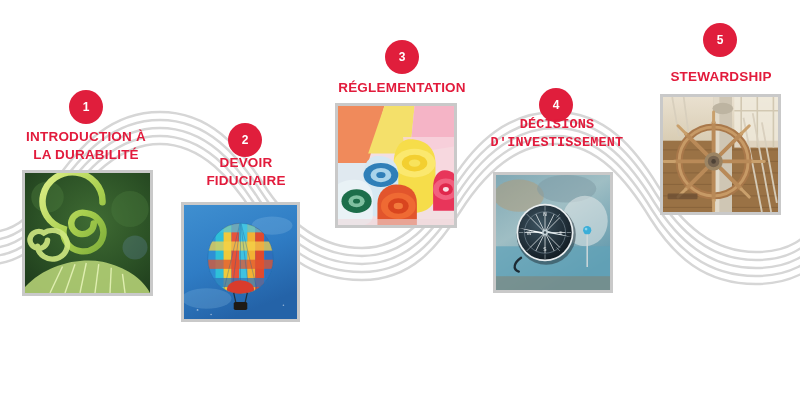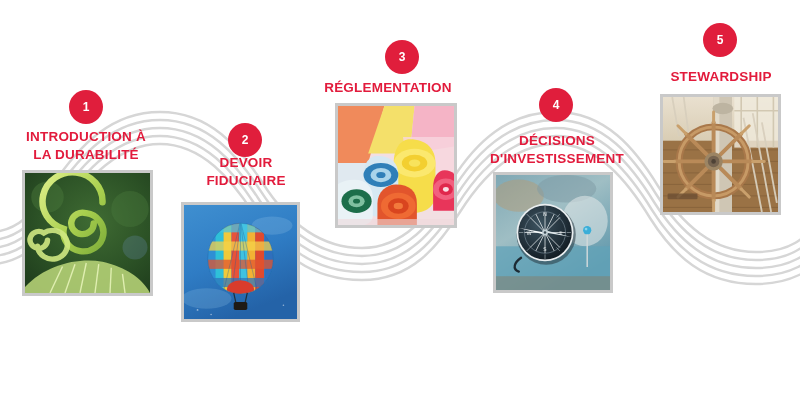--- a/index.html
+++ b/index.html
@@ -170,21 +170,21 @@
           <circle cx="12" cy="92" r="0.8"></circle>
             <circle cx="24" cy="96" r="0.7"></circle>
             <circle cx="88" cy="88" r="0.7"></circle>
         </g>
       </svg>
     </div>
   </div>
 
   <div class="step">
     <div class="badge" style="left:385px; top:40px;">3</div>
-    <div class="caption" style="left:308px; top:79px; width:160px;">RÉGLEMENTATION</div>
+    <div class="caption" style="left:322px; top:79px; width:160px;">RÉGLEMENTATION</div>
     <div class="photo" style="left:335px; top:103px; width:122px; height:125px;">
       <svg viewBox="0 0 100 100" preserveAspectRatio="none">
         <rect width="100" height="100" fill="#f2dfe2"></rect>
         <path d="M0,0 H40 L26,48 H0 Z" fill="#f08a5b"></path>
         <path d="M40,0 H66 L62,40 H26 Z" fill="#f4e06a"></path>
         <path d="M66,0 H100 V34 L62,40 Z" fill="#f5b4c6"></path>
         <path d="M0,48 H30 L24,72 H0 Z" fill="#e0e9f0"></path>
         <path d="M56,26 H100 V56 L60,52 Z" fill="#f7d6de" opacity="0.8"></path>
         <g>
           <path d="M62,28 C 76,28 84,36 84,48 L84,74 C 84,84 76,90 64,90 C 54,90 48,84 48,74 L48,48 C 48,36 54,28 62,28 Z" fill="#f6dd4a"></path>
@@ -216,21 +216,21 @@
           <ellipse cx="93" cy="70" rx="6" ry="5" fill="#e0274c"></ellipse>
           <ellipse cx="93" cy="70" rx="2.5" ry="2" fill="#fadde3"></ellipse>
         </g>
         <rect x="0" y="95" width="100" height="5" fill="#efd9dc" opacity="0.6"></rect>
       </svg>
     </div>
   </div>
 
   <div class="step">
     <div class="badge" style="left:539px; top:88px;">4</div>
-    <div class="caption" style="left:474px; top:132px; width:166px;">DÉCISIONS
+    <div class="caption" style="left:474px; top:116px; width:166px;font-family:Liberation Mono, monospace;">DÉCISIONS
 D'INVESTISSEMENT</div>
     <div class="photo" style="left:493px; top:172px; width:120px; height:121px;">
       <svg viewBox="0 0 100 100" preserveAspectRatio="none">
         <defs>
           <linearGradient id="compBg" x1="0" y1="0" x2="0.6" y2="1">
             <stop offset="0%" stop-color="#7fa8b4"></stop>
             <stop offset="45%" stop-color="#9fbec4"></stop>
             <stop offset="100%" stop-color="#5f97ab"></stop>
           </linearGradient>
           <radialGradient id="dialG" cx="40%" cy="35%" r="75%">

